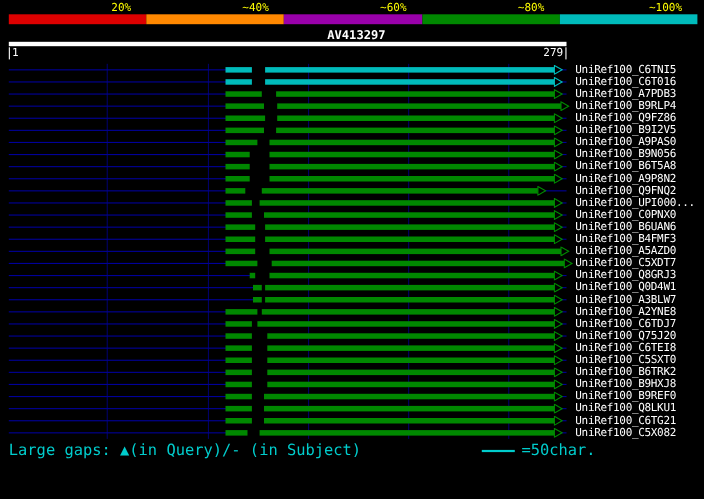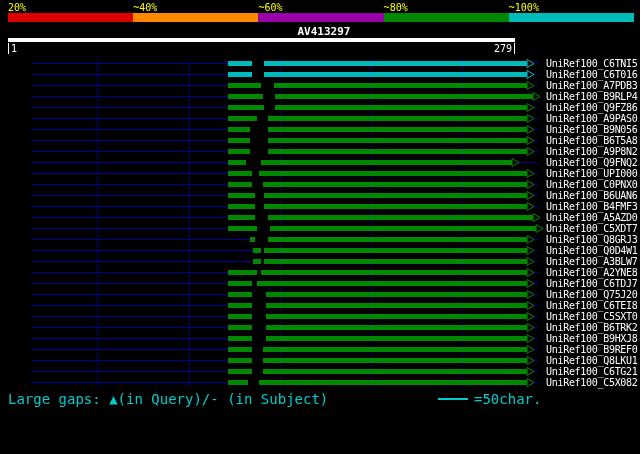--- a/index.html
+++ b/index.html
@@ -5,36 +5,36 @@
   * { margin:0; padding:0; box-sizing:border-box; }
   html,body { background:#000; }
   body {
     width:640px; height:454px; overflow:hidden;
     font-family:"DejaVu Sans Mono","Liberation Mono",monospace;
   }
   .screen { position:relative; width:640px; height:454px; background:#000; }
 
   
   .scale-labels { display:flex; margin:2px 6px 0 8px; height:11px; }
-  .scale-label { flex:1; text-align:left; padding-right:14px; color:#ffff00; font-size:10px; line-height:11px; }
+  .scale-label { flex:1; text-align:right; padding-right:14px; color:#ffff00; font-size:10px; line-height:11px; }
   .scale-bar { display:flex; height:9px; margin:0 6px 0 8px; }
   .scale-seg { flex:1; height:9px; }
 
   
   .query-name { color:#fff; font-size:11px; font-weight:bold; line-height:12px; margin:4px 0 0 8px;text-align:center; }
   .query-bar { height:4px; background:#fff; width:507px; margin-left:8px; }
   .ruler { position:relative; width:507px; height:13px; margin-left:8px; color:#fff; font-size:10px; line-height:13px; }
   .ruler-tick { position:absolute; top:1px; width:1px; height:11px; background:#fff; }
   .ruler-tick.left { left:0; }
   .ruler-tick.right { right:0; }
   .ruler-start { position:absolute; left:3px; }
   .ruler-end { position:absolute; right:3px; }
 
   
-  .rows { position:relative; width:640px; margin-top:3px;padding-left:23px; }
+  .rows { position:relative; width:640px; margin-top:3px; }
   .grid-layer { position:absolute; left:8px; top:0; width:507px; height:100%; pointer-events:none; }
   .gridline { position:absolute; top:0; bottom:0; width:1px; background:#000066; }
   .hit-row { position:relative; height:11px; display:flex; }
   .track { position:relative; width:507px; height:11px; margin-left:8px; flex:none; }
   .baseline { position:absolute; left:0; right:0; top:5px; height:1px; background:#000099; }
   .bar { position:absolute; top:3px; height:5px; cursor:pointer; }
   .gap { position:absolute; top:-1px; height:7px; background:#000; }
   .arrow { position:absolute; top:1px; }
   .hit-label { color:#fff; font-size:10px; line-height:11px; margin-left:8px; white-space:nowrap; letter-spacing:-0.3px; cursor:pointer; }
 
@@ -139,20 +139,32 @@
           <svg class="arrow" width="9" height="9" style="left: calc(97.8417% - 1px);">
             <polygon points="1,0.5 8,4.5 1,8.5" fill="#000" stroke="#008800"></polygon>
           </svg>
         </div>
         <div class="hit-label">UniRef100_Q9FZ86</div>
       </div>
       <div class="hit-row">
         <div class="track">
           <div class="baseline"></div>
           <div class="bar" style="left: 38.8489%; width: 58.9928%; background: rgb(0, 136, 0);">
+            <div class="gap" style="left: 11.5854%; width: 3.65854%;"></div>
+          </div>
+          <svg class="arrow" width="9" height="9" style="left: calc(97.8417% - 1px);">
+            <polygon points="1,0.5 8,4.5 1,8.5" fill="#000" stroke="#008800"></polygon>
+          </svg>
+        </div>
+        <div class="hit-label">UniRef100_B9I2V5</div>
+      </div>
+      <div class="hit-row">
+        <div class="track">
+          <div class="baseline"></div>
+          <div class="bar" style="left: 38.8489%; width: 58.9928%; background: rgb(0, 136, 0);">
             <div class="gap" style="left: 9.7561%; width: 3.65854%;"></div>
           </div>
           <svg class="arrow" width="9" height="9" style="left: calc(97.8417% - 1px);">
             <polygon points="1,0.5 8,4.5 1,8.5" fill="#000" stroke="#008800"></polygon>
           </svg>
         </div>
         <div class="hit-label">UniRef100_A9PAS0</div>
       </div>
       <div class="hit-row">
         <div class="track">

